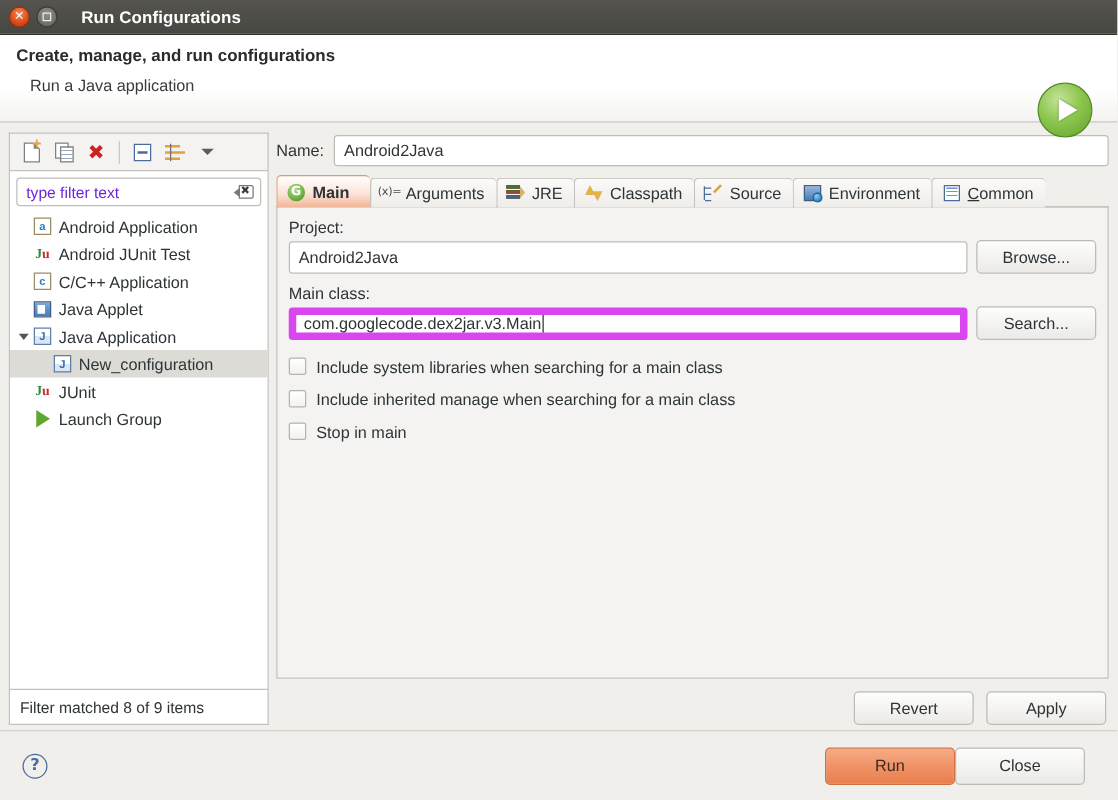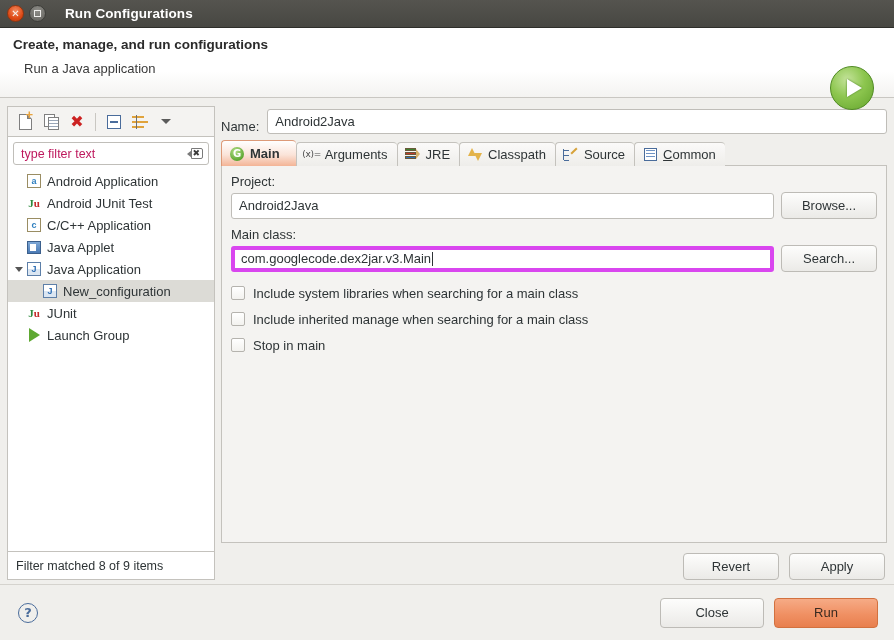--- a/index.html
+++ b/index.html
@@ -276,21 +276,21 @@
     height: 23px;
     border: 1px solid #c0beb9;
     border-radius: 3px;
     background: #ffffff;
     display: flex;
     align-items: center;
     padding: 0 5px 0 7px;
     box-sizing: border-box;
   }
   .filter-placeholder {
-    color: #be185d;
+    color: #6d28d9;
     font-size: 12.5px;
     flex: 1 1 auto;
   }
   .ico-clear {
     width: 16px; height: 11px;
     position: relative;
   }
   .ico-clear .body-sh {
     position: absolute;
     right: 0; top: 0;
@@ -414,21 +414,21 @@
     padding-left: 8px;
     font-size: 12.5px;
     color: #2e3436;
     box-sizing: border-box;
     flex: none;
   }
 
   
   .name-row {
     display: flex;
-    align-items: flex-end;
+    align-items: center;
     flex: none;
     height: 28px;
     margin-bottom: 6px;
   }
   .name-label {
     font-size: 13px;
     margin-right: 8px;
   }
   .text-input {
     height: 25px;
@@ -626,21 +626,21 @@
     font-size: 13px;
     margin-bottom: 3px;
   }
   .field-row {
     display: flex;
     align-items: center;
     gap: 7px;
   }
   .field-row .text-input { flex: 1 1 auto; height: 26px; }
   .text-input.focused {
-    border: 4px solid #d946ef;
+    border: 6px solid #d946ef;
     border-radius: 3px;
     padding: 0 6px;
   }
   .caret {
     display: inline-block;
     width: 1px;
     height: 14px;
     background: #2e3436;
     margin-left: 1px;
     vertical-align: -2px;
@@ -912,20 +912,26 @@
                 <u></u>
                 <u></u>
                 <u></u>
                 <b></b>
               </span>
             </span>
           <span>Source</span>
         </div>
         <div class="tab">
           <span class="tab-ico">
+              <span class="ico-env"></span>
+            </span>
+          <span>Environment</span>
+        </div>
+        <div class="tab">
+          <span class="tab-ico">
               <span class="ico-common"></span>
             </span>
           <span class="mnemonic">C</span>
             <span>ommon</span>
         </div>
         <div class="tab-filler"></div>
       </div>
 
       <div class="tab-content">
 
@@ -967,17 +973,17 @@
         <span class="btn">Revert</span>
         <span class="btn">Apply</span>
       </div>
 
     </div>
   </div>
 
   <div class="footer">
     <div class="help-icon">?</div>
     <div class="footer-spacer"></div>
+    <span class="btn big run">Run</span>
     <span class="btn big" style="margin-right:10px;">Close</span>
-    <span class="btn big run">Run</span>
   </div>
 
 </div>
 
 </body></html>

